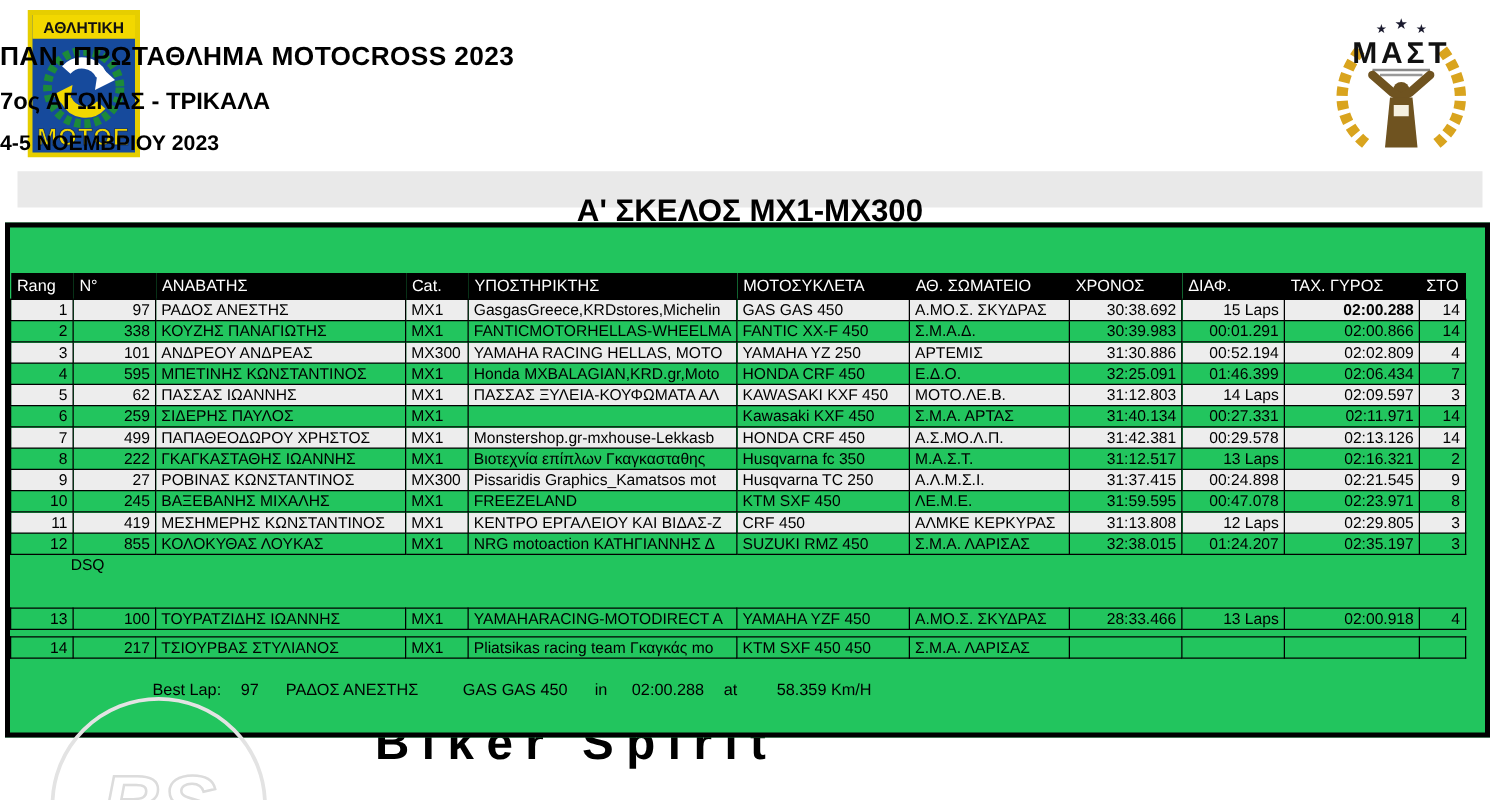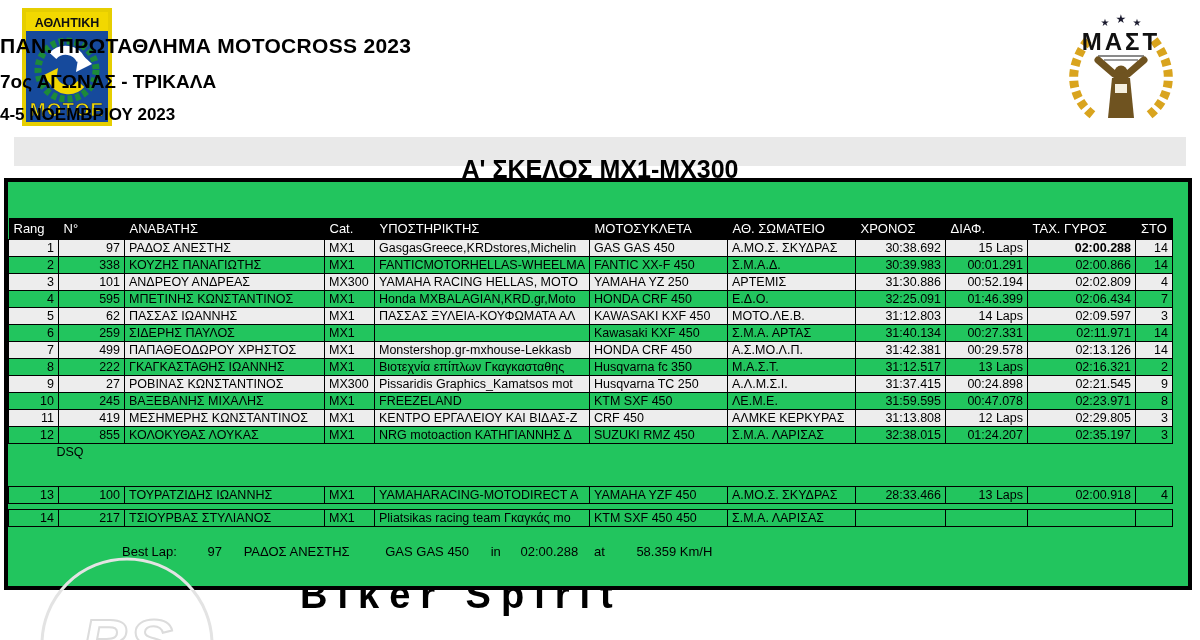--- a/index.html
+++ b/index.html
@@ -30,21 +30,21 @@
   tr.result-row td{border:1px solid #000;}
   tr.result-row.shaded td{background:#ededed;}
   td.al-r{text-align:right;}
   td.al-l{text-align:left;}
   td.bold{font-weight:bold;}
   tr.section-row td{border:none;padding-left:48px;font-size:12.5px;}
   tr.spacer-row td{border:none;padding:0;}
 
   .best-lap{margin-top:17px;padding-left:114px;font-size:13px;white-space:nowrap;}
   .best-lap span{display:inline-block;}
-  .bl-label{margin-right:27px;}
+  .bl-label{margin-right:12px;}
   .bl-num{margin-right:18px;}
   .bl-rider{margin-right:32px;}
   .bl-bike{margin-right:18px;}
   .bl-in{margin-right:16px;}
   .bl-time{margin-right:12px;}
   .bl-at{margin-right:28px;}
 
   
   .wm-text{position:absolute;left:300px;top:574px;z-index:0;font-size:38px;font-weight:bold;
            letter-spacing:10px;color:#000000;}

